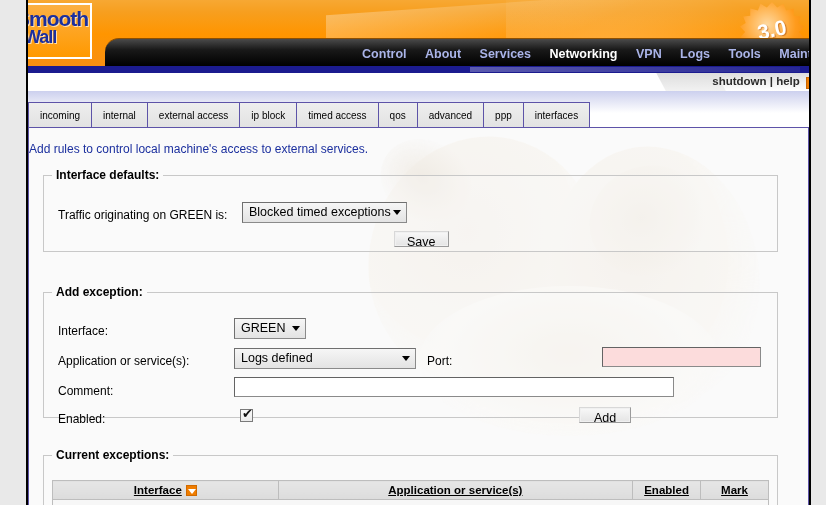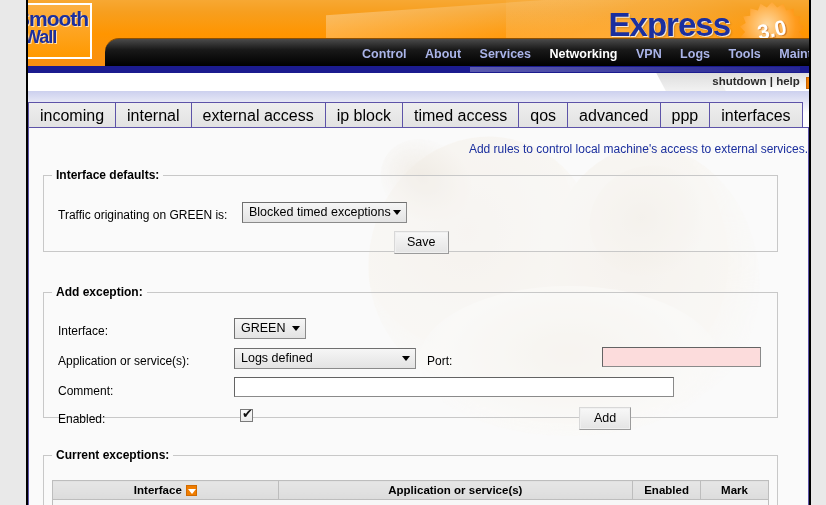--- a/index.html
+++ b/index.html
@@ -184,21 +184,21 @@
     height: 29px; width: 781px;
     display: flex;
     align-items: flex-end;
     padding-left: 0px;
     z-index: 5;
   }
   .tab {
     height: 26px;
     line-height: 25px;
     padding: 0 11px;
-    font-size: 16px;
+    font-size: 10px;
     color: #000;
     background: linear-gradient(180deg,#eeeeee 0%, #e2e2e2 100%);
     border: 1px solid #5d53a8;
     border-right: none;
     text-align: left;
     white-space: nowrap;
     cursor: pointer;
     font-family: "Liberation Sans", sans-serif;
   }
   .tab:first-child { }
@@ -231,21 +231,21 @@
     border-radius: 50%;
   }
   #b1 { left: 10px;  top: 0px;   width: 230px; height: 250px; transform: rotate(14deg); }
   #b2 { left: 190px; top: 10px;  width: 210px; height: 260px; transform: rotate(-8deg); }
   #b3 { left: 60px;  top: 150px; width: 300px; height: 150px; background: radial-gradient(ellipse at 50% 45%, #f1eade 0%, #faf8f3 60%, rgba(250,250,250,0) 80%); }
   #b4 { left: 230px; top: 30px;  width: 120px; height: 110px; background: radial-gradient(ellipse at 45% 45%, #ece4d6 0%, rgba(250,250,250,0) 72%); transform: rotate(-20deg); }
   #b5 { left: 20px;  top: 5px;   width: 95px;  height: 80px;  background: radial-gradient(ellipse at 45% 50%, #e7ded0 0%, rgba(250,250,250,0) 72%); transform: rotate(30deg); }
 
   #desc {
     position: absolute; left: 0; right: 0; top: 14px;
-    text-align: right;
+    text-align: left;
     font-size: 12px;
     color: #1b2f9e;
     font-family: "Liberation Sans", sans-serif;
   }
 
   fieldset.panel {
     position: absolute;
     margin: 0;
     border: 1px solid #c8c8c8;
     background: rgba(252,252,252,0.28);
@@ -291,21 +291,21 @@
     position: absolute; right: 5px; top: 7px;
     width: 0; height: 0;
     border-left: 4px solid transparent;
     border-right: 4px solid transparent;
     border-top: 5px solid #000;
   }
 
   
   .btn {
     position: absolute;
-    height: 23px;
+    height: 16px;
     min-width: 52px;
     padding: 0 12px;
     background: linear-gradient(180deg,#f8f8f8 0%, #e4e4e4 100%);
     border: 1px solid #9b9b9b;
     border-top-color: #d8d8d8;
     border-left-color: #d8d8d8;
     box-shadow: 0 0 0 1px #f0f0f0 inset;
     font-size: 12.5px;
     line-height: 21px;
     text-align: center;
@@ -350,20 +350,21 @@
     font-size: 11.5px;
     font-family: "Liberation Sans", sans-serif;
   }
   #extable th {
     background: linear-gradient(180deg,#e6e6e6,#dcdcdc);
     border: 1px solid #bdbdbd;
     font-weight: bold;
     color: #000;
     height: 19px;
     padding: 0 4px;
+    text-decoration: underline;
   }
   #extable td.sub {
     background: rgba(245,245,245,.6);
     border: 1px solid #bdbdbd;
     border-top: none;
     text-align: center;
     font-weight: bold;
     height: 18px;
   }
   .sorticon {
@@ -396,21 +397,20 @@
 
     <div id="header">
       <div class="swoosh"></div>
       <div class="swoosh2"></div>
 
       <div id="logo">
         <span class="l1">Smooth</span>
         <span class="l2">Wall</span>
       </div>
 
-      <div id="express">Express</div>
 
       <div id="badge">
         <div class="star"></div>
         <div class="ver">3.0</div>
       </div>
 
       <div id="navbar">
         <div id="navlinks">
           <a href="#">Control</a>
           <a href="#">About</a>

